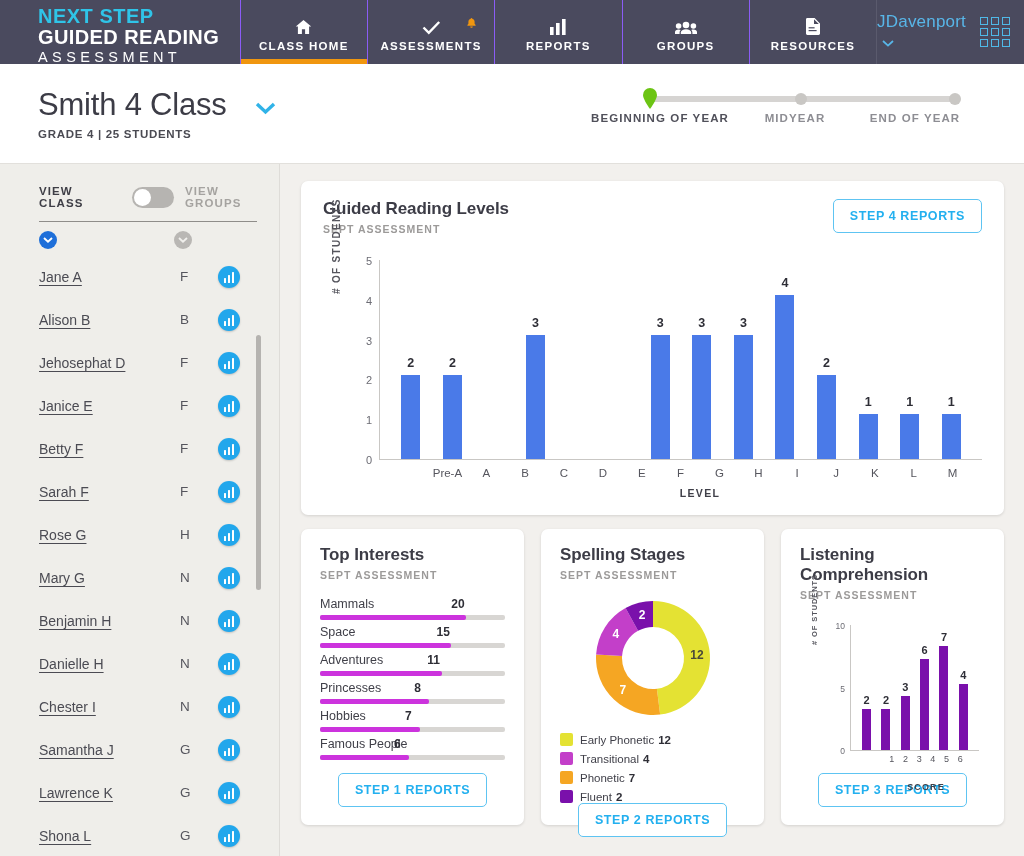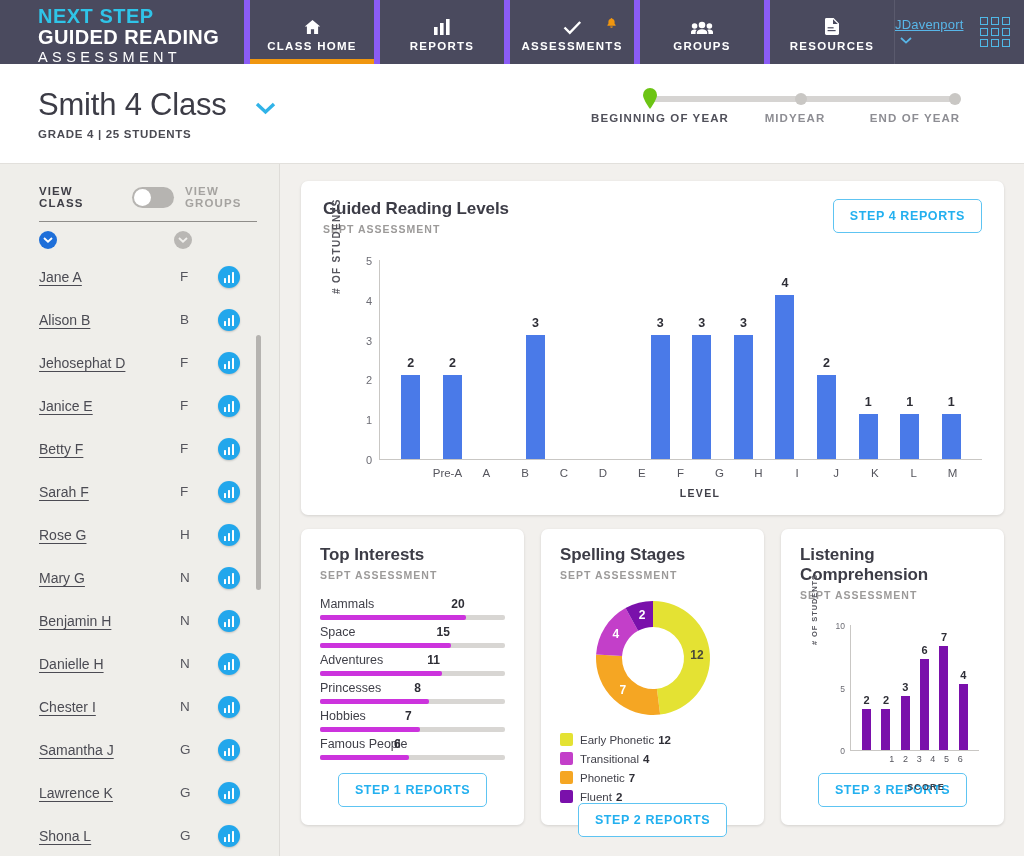--- a/index.html
+++ b/index.html
@@ -19,38 +19,38 @@
   }
   .brand {
     width: 244px; padding: 8px 0 0 38px;
     display: flex; flex-direction: column; justify-content: center;
   }
   .brand-l1 { color: #2fc4e8; font-size: 20px; font-weight: bold; letter-spacing: .5px; line-height: 1.05; }
   .brand-l2 { color: #ffffff; font-size: 20px; font-weight: bold; letter-spacing: .4px; line-height: 1.05; }
   .brand-l3 { color: #ffffff; font-size: 14.5px; font-weight: normal; letter-spacing: 4.4px; line-height: 1.25; }
 
   .navitem {
-    width: 130px; border-left: 6px solid #8b5cf6;
+    width: 130px; border-left: 1px solid #8b5cf6;
     display: flex; flex-direction: column; align-items: center; justify-content: center;
     color: #ffffff; position: relative; cursor: pointer; padding-top: 2px;
   }
   .navitem .nav-ico { height: 20px; display:flex; align-items:flex-end; justify-content:center; margin-bottom: 5px; }
   .navitem .nav-ico svg { display:block; }
   .navitem .nav-label { font-size: 11.5px; font-weight: bold; letter-spacing: 1.3px; }
   .navitem.active::after {
     content:""; position:absolute; left:0; right:0; bottom:0; height:5px; background:#f0960f;
   }
   .nav-badge { position: absolute; top: 14px; right: 18px; }
 
   .userzone {
     flex: 1; border-left: 1px solid #5a5a6d;
     display: flex; align-items: center; justify-content: flex-end;
     gap: 14px; padding-right: 14px;
   }
-  .username { color: #58b6e8; font-size: 13px; letter-spacing: .2px; cursor: pointer; text-decoration: underline; }
+  .username { color: #58b6e8; font-size: 17px; letter-spacing: .2px; cursor: pointer; }
   .chev-blue { display:inline-block; margin-left:5px; }
   .gridicon { display: grid; grid-template-columns: repeat(3, 8px); grid-gap: 3px; cursor: pointer; }
   .gridicon i { display: block; width: 8px; height: 8px; border: 1.6px solid #4fb9e8; }
 
   
   .classhead {
     height: 100px; background: #ffffff;
     display: flex; align-items: center;
     border-bottom: 1px solid #e2e0dc;
     position: relative;
@@ -197,41 +197,41 @@
     <span class="nav-ico">
       <svg width="17" height="16" viewBox="0 0 17 16">
           <path fill="#fff" d="M8.5 1 0.8 7.6h2.1V15h4V10.3h3.2V15h4V7.6h2.1z"></path>
         </svg>
     </span>
     <span class="nav-label">CLASS HOME</span>
   </div>
 
   <div class="navitem">
     <span class="nav-ico">
-      <svg width="16" height="16" viewBox="0 0 16 16">
-          <rect fill="#fff" x="0" y="8" width="3.6" height="8"></rect>
-          <rect fill="#fff" x="6" y="4" width="3.6" height="12"></rect>
-          <rect fill="#fff" x="12" y="0" width="3.6" height="16"></rect>
-        </svg>
-    </span>
-    <span class="nav-label">REPORTS</span>
-  </div>
-
-  <div class="navitem">
-    <span class="nav-ico">
       <svg width="19" height="15" viewBox="0 0 19 15">
           <path fill="none" stroke="#fff" stroke-width="2.4" d="M1.5 7.5 6.8 12.8 17.2 2"></path>
         </svg>
     </span>
     <span class="nav-label">ASSESSMENTS</span>
     <span class="nav-badge">
       <svg width="9" height="10" viewBox="0 0 9 10">
           <path fill="#f0960f" d="M4.5 0c-.5 0-.8.3-.8.7C2.3 1 1.4 2.2 1.4 3.7v2L.4 7.1v.6h8.2v-.6L7.6 5.7v-2C7.6 2.2 6.7 1 5.3.7 5.3.3 5 0 4.5 0zm-1.3 8.4c0 .7.6 1.3 1.3 1.3s1.3-.6 1.3-1.3z"></path>
         </svg>
     </span>
+  </div>
+
+  <div class="navitem">
+    <span class="nav-ico">
+      <svg width="16" height="16" viewBox="0 0 16 16">
+          <rect fill="#fff" x="0" y="8" width="3.6" height="8"></rect>
+          <rect fill="#fff" x="6" y="4" width="3.6" height="12"></rect>
+          <rect fill="#fff" x="12" y="0" width="3.6" height="16"></rect>
+        </svg>
+    </span>
+    <span class="nav-label">REPORTS</span>
   </div>
 
   <div class="navitem">
     <span class="nav-ico">
       <svg width="22" height="14" viewBox="0 0 22 14">
           <circle fill="#fff" cx="11" cy="4" r="3.3"></circle>
           <circle fill="#fff" cx="3.6" cy="5" r="2.8"></circle>
           <circle fill="#fff" cx="18.4" cy="5" r="2.8"></circle>
           <path fill="#fff" d="M11 8.2c-3 0-5.2 1.6-5.2 3.3V13h10.4v-1.5c0-1.7-2.2-3.3-5.2-3.3z"></path>
           <path fill="#fff" d="M3.6 8.6C1.5 8.6 0 9.8 0 11.1V13h4.6v-1.5c0-1 .4-2 1.2-2.6a7 7 0 0 0-2.2-.3zM18.4 8.6c-.8 0-1.5.1-2.2.3.8.6 1.2 1.6 1.2 2.6V13H22v-1.9c0-1.3-1.5-2.5-3.6-2.5z"></path>

